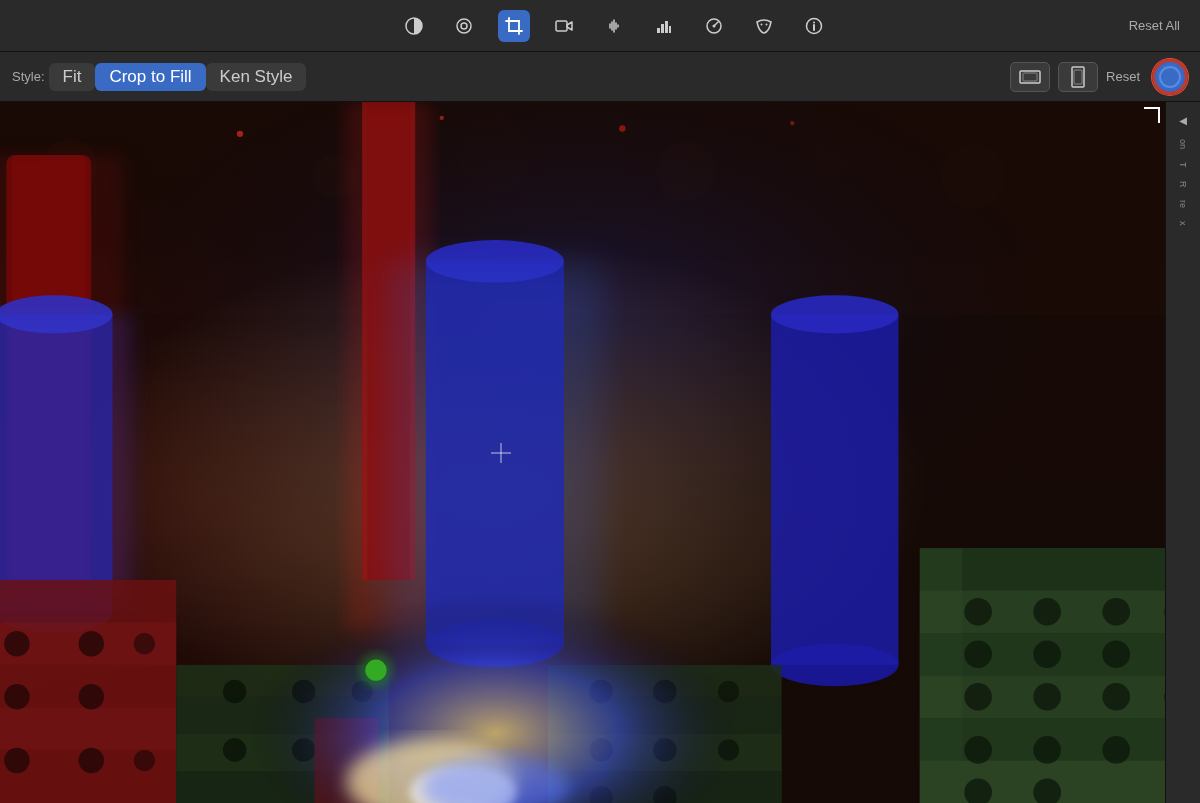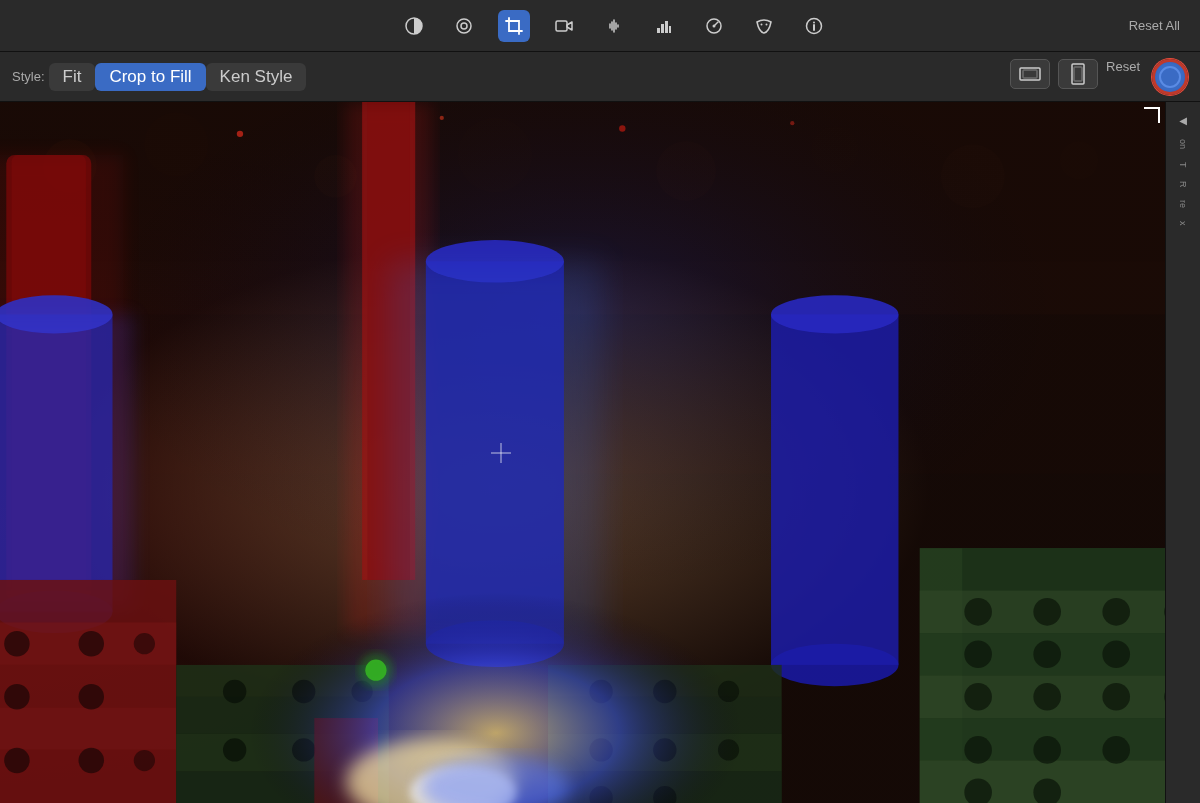--- a/index.html
+++ b/index.html
@@ -99,21 +99,21 @@
     }
 
     .style-btn.secondary {
       background: #3a3a3a;
       color: #ccc;
     }
 
     .style-bar-right {
       margin-left: auto;
       display: flex;
-      align-items: flex-start;
+      align-items: center;
       gap: 8px;
     }
 
     .crop-aspect-btn {
       width: 40px;
       height: 30px;
       background: #3a3a3a;
       border: 1px solid #555;
       border-radius: 5px;
       cursor: pointer;

